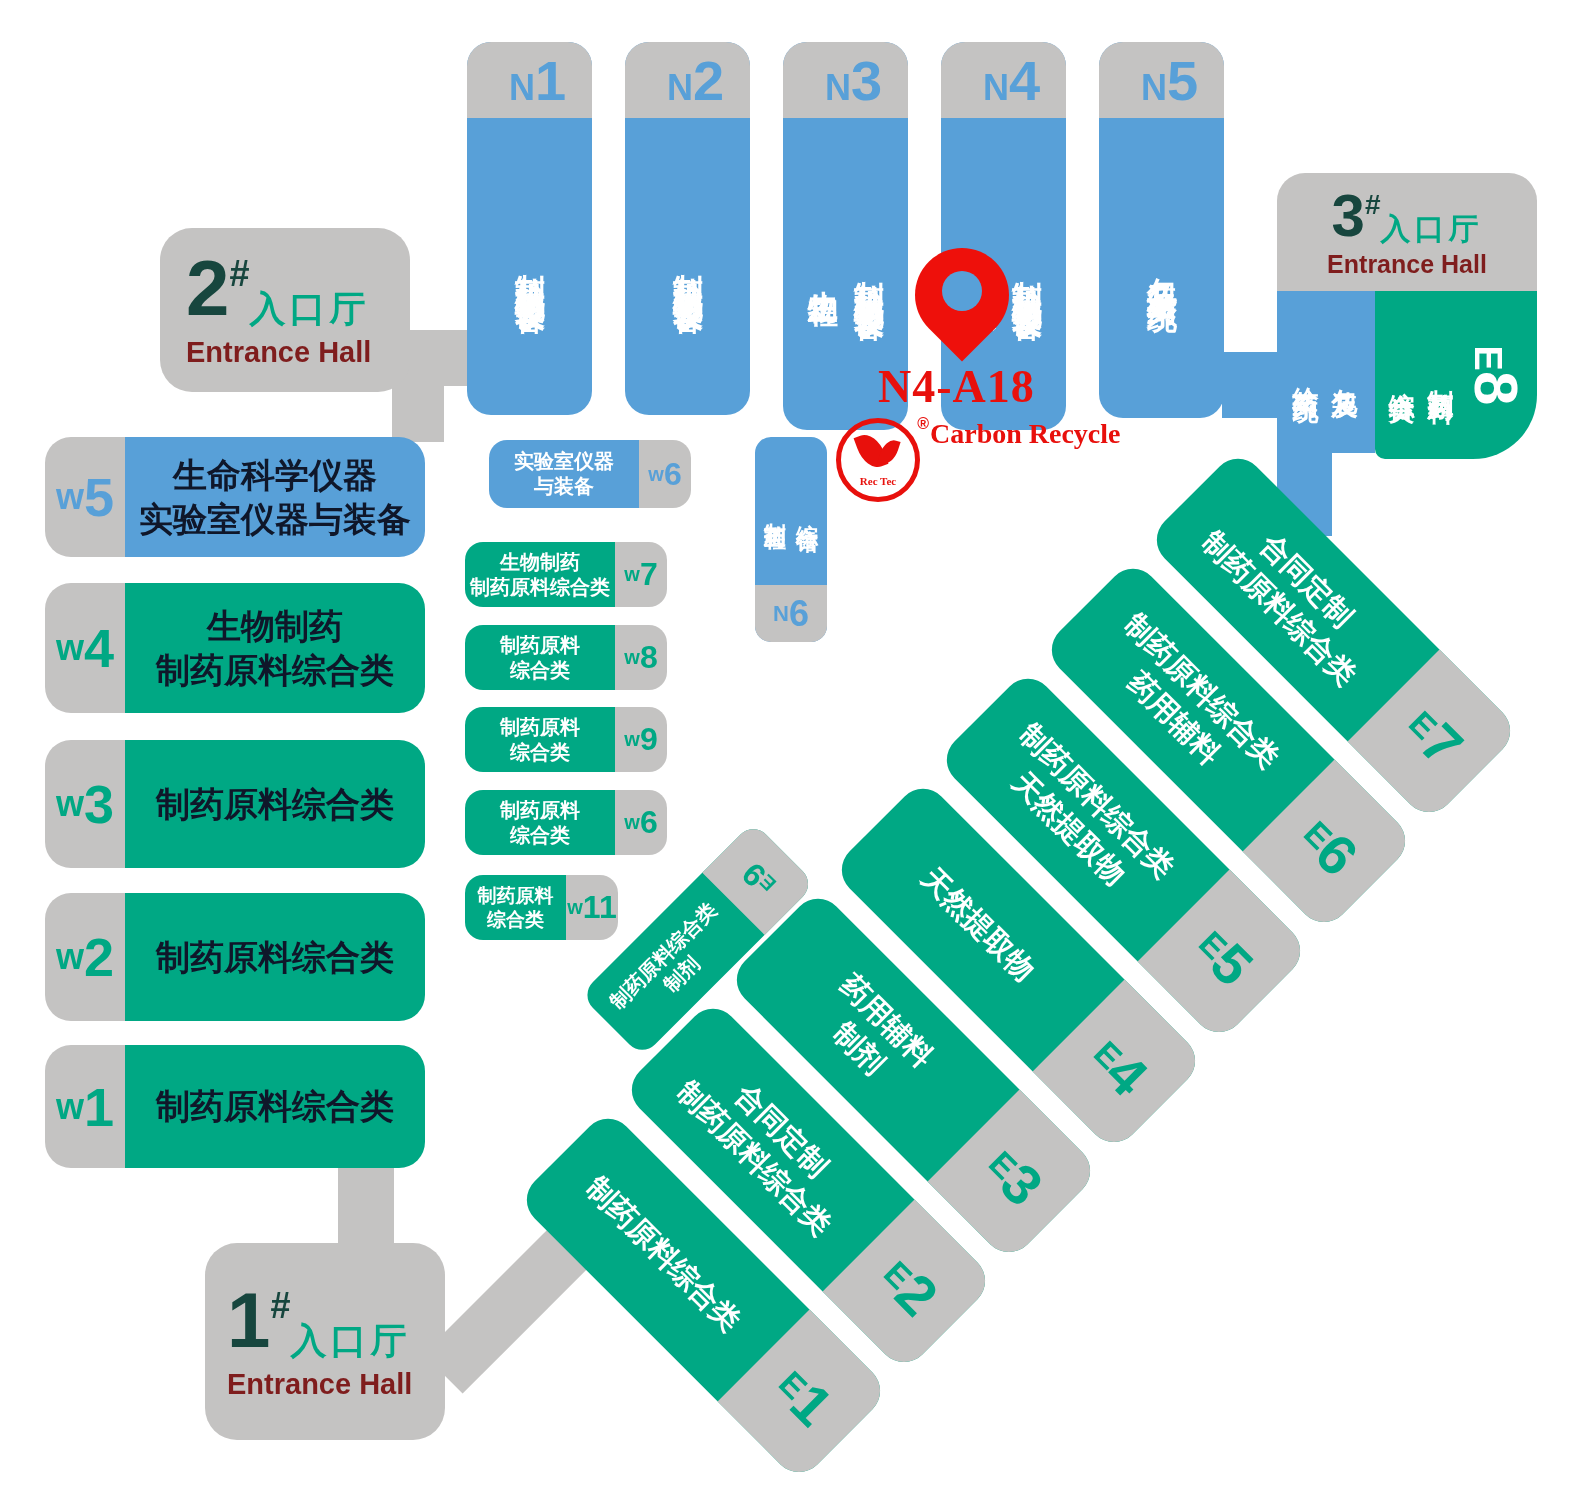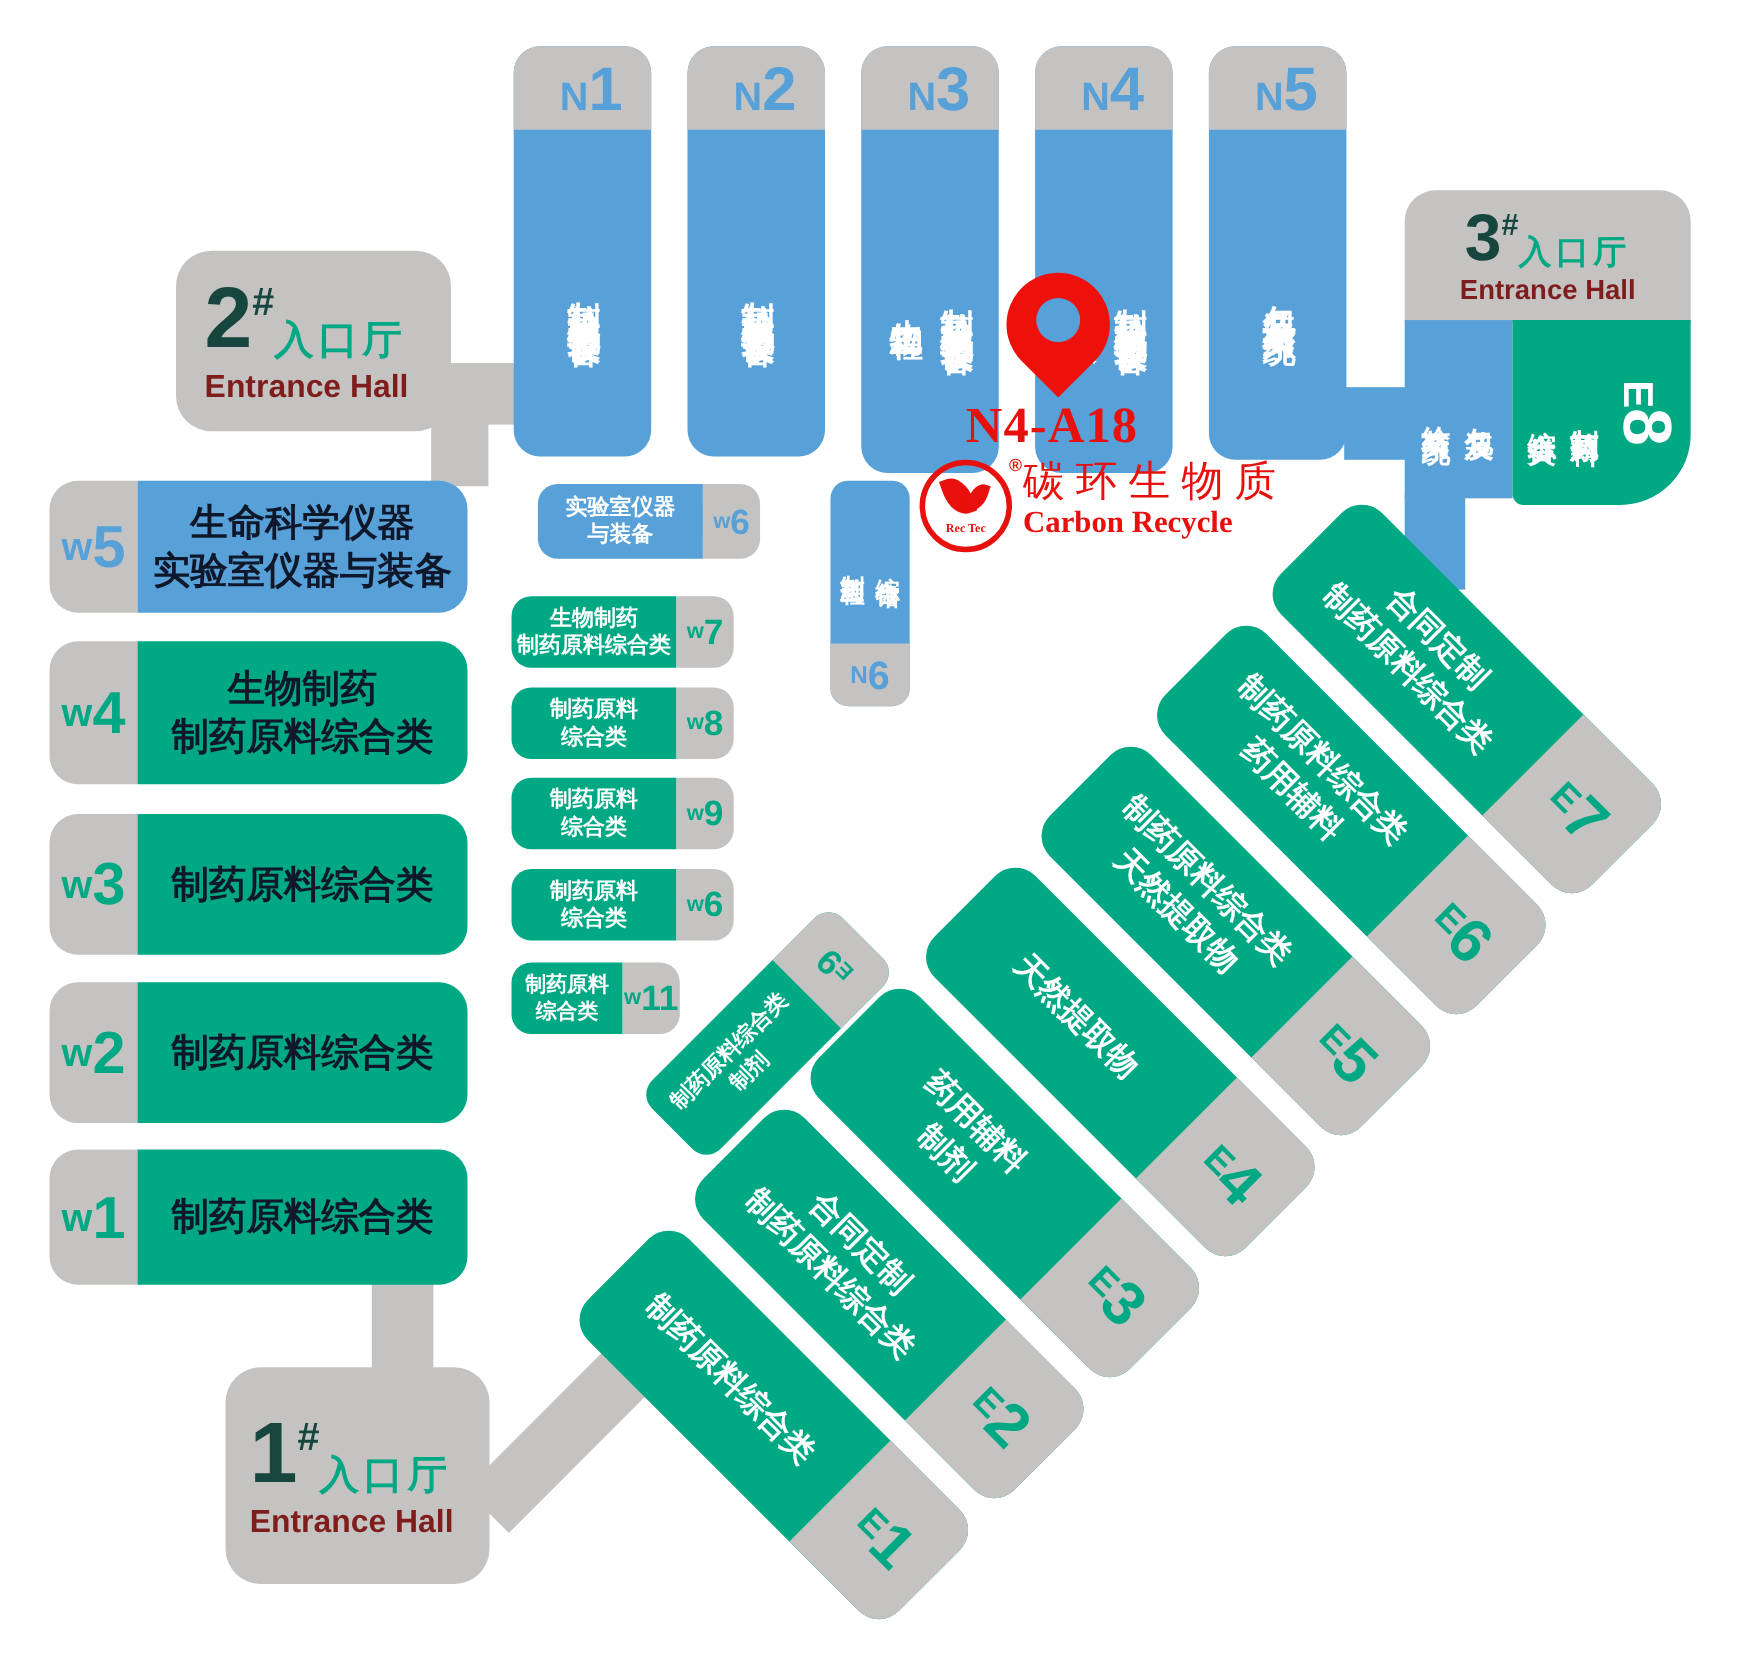--- a/index.html
+++ b/index.html
@@ -445,16 +445,15 @@
 <div class="abs booth">N4-A18</div>
 
 <div class="abs logo">
   <div class="logocircle">
     <div class="leaf1"></div>
     <div class="leaf2"></div>
     <div class="rectec">Rec Tec</div>
     <div class="reg">®</div>
   </div>
   <div class="logotxt">
-    <div class="logocn">碳环生物质</div>
     <div class="logoen">Carbon Recycle</div>
   </div>
 </div>
 
 </body></html>

